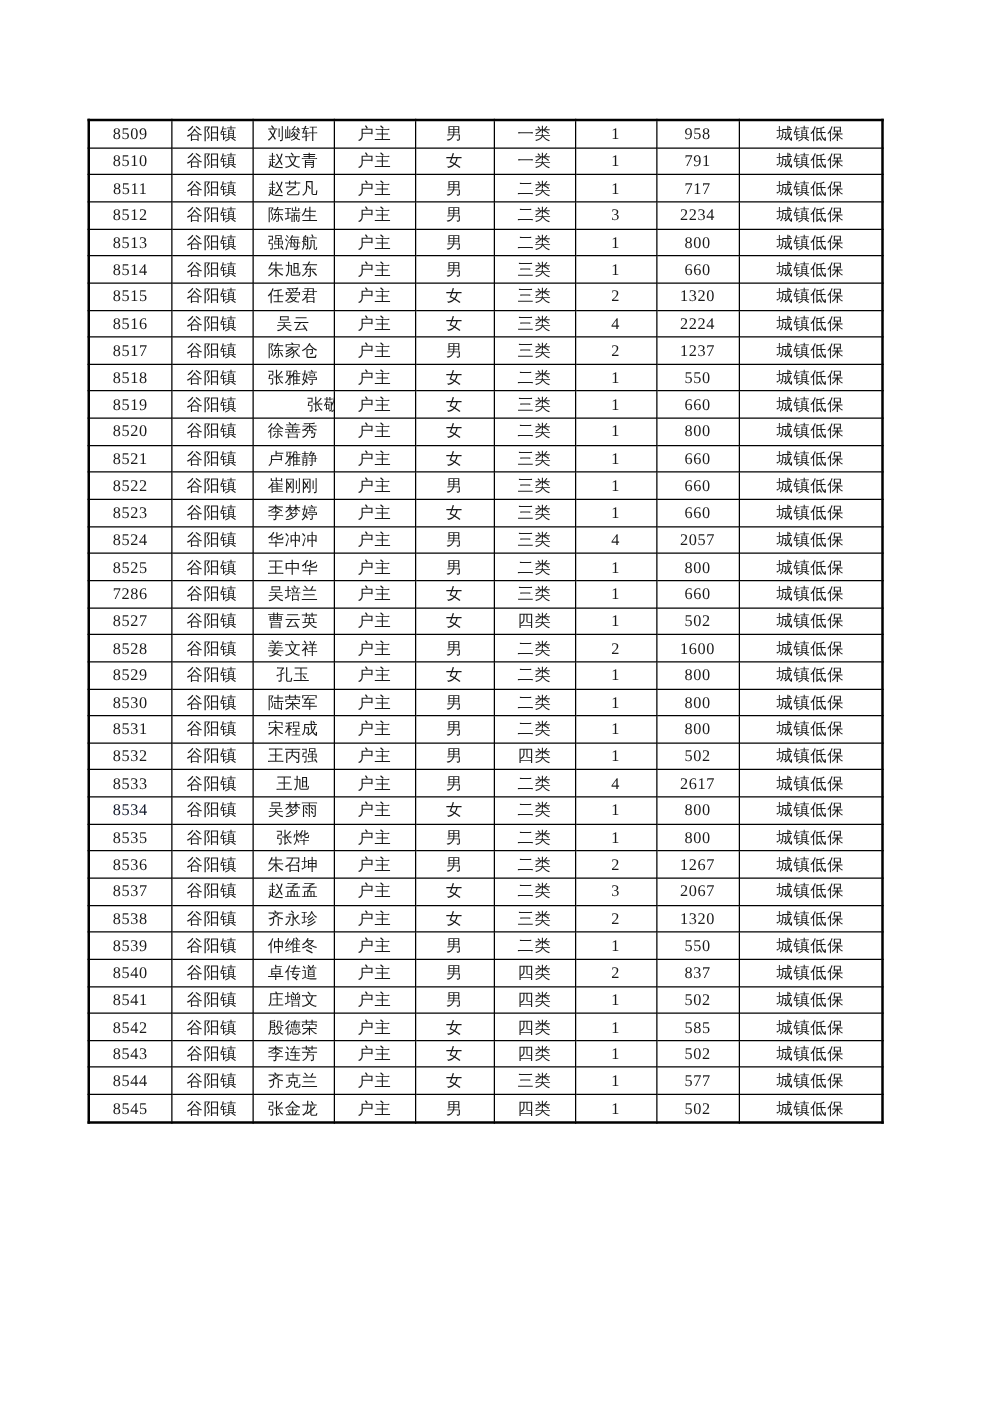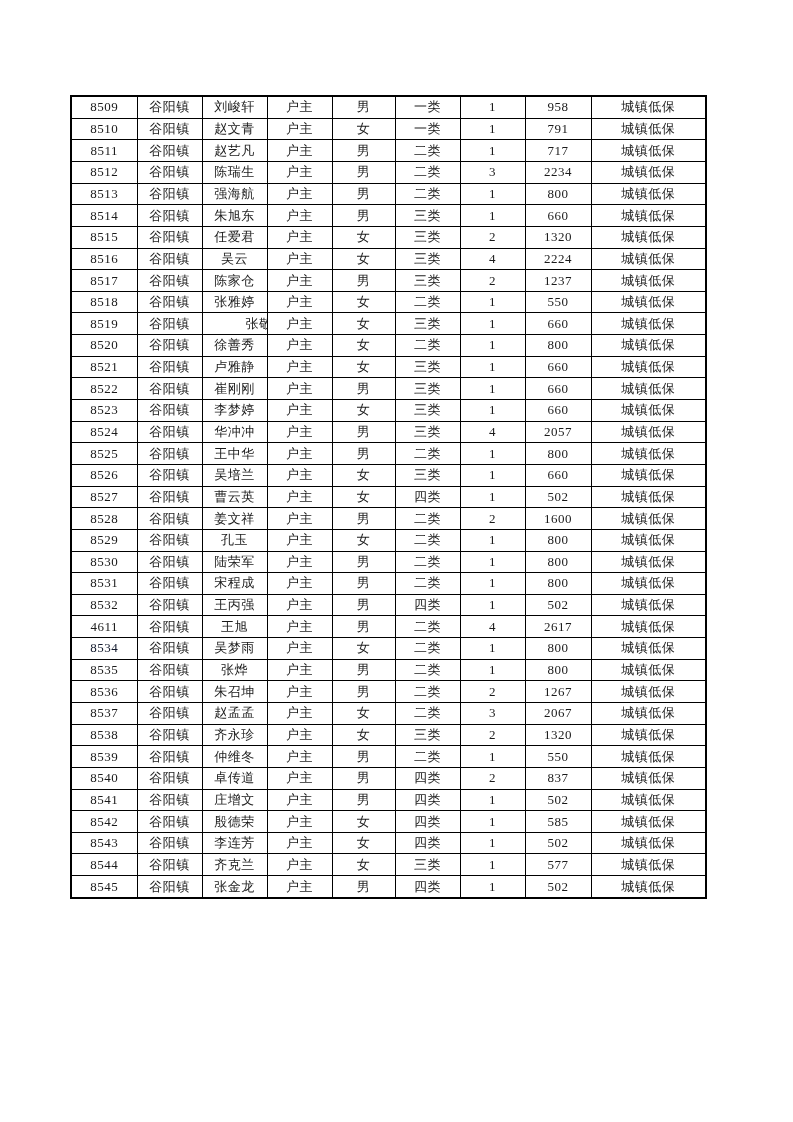--- a/index.html
+++ b/index.html
@@ -239,21 +239,21 @@
           <td style="color: rgb(26, 26, 26); border-color: rgb(0, 0, 0);">谷阳镇</td>
           <td style="color: rgb(26, 26, 26); border-color: rgb(0, 0, 0);">王中华</td>
           <td style="color: rgb(26, 26, 26); border-color: rgb(0, 0, 0);">户主</td>
           <td style="color: rgb(26, 26, 26); border-color: rgb(0, 0, 0);">男</td>
           <td style="color: rgb(26, 26, 26); border-color: rgb(0, 0, 0);">二类</td>
           <td style="color: rgb(26, 26, 26); border-color: rgb(0, 0, 0);">1</td>
           <td style="color: rgb(26, 26, 26); border-color: rgb(0, 0, 0);">800</td>
           <td style="color: rgb(26, 26, 26); border-color: rgb(0, 0, 0);">城镇低保</td>
         </tr>
         <tr>
-          <td style="color: rgb(26, 26, 26); border-color: rgb(0, 0, 0);">8526</td>
+          <td style="color: rgb(26, 26, 26); border-color: rgb(0, 0, 0);">7286</td>
           <td style="color: rgb(26, 26, 26); border-color: rgb(0, 0, 0);">谷阳镇</td>
           <td style="color: rgb(26, 26, 26); border-color: rgb(0, 0, 0);">吴培兰</td>
           <td style="color: rgb(26, 26, 26); border-color: rgb(0, 0, 0);">户主</td>
           <td style="color: rgb(26, 26, 26); border-color: rgb(0, 0, 0);">女</td>
           <td style="color: rgb(26, 26, 26); border-color: rgb(0, 0, 0);">三类</td>
           <td style="color: rgb(26, 26, 26); border-color: rgb(0, 0, 0);">1</td>
           <td style="color: rgb(26, 26, 26); border-color: rgb(0, 0, 0);">660</td>
           <td style="color: rgb(26, 26, 26); border-color: rgb(0, 0, 0);">城镇低保</td>
         </tr>
         <tr>
@@ -316,21 +316,21 @@
           <td style="color: rgb(26, 26, 26); border-color: rgb(0, 0, 0);">谷阳镇</td>
           <td style="color: rgb(26, 26, 26); border-color: rgb(0, 0, 0);">王丙强</td>
           <td style="color: rgb(26, 26, 26); border-color: rgb(0, 0, 0);">户主</td>
           <td style="color: rgb(26, 26, 26); border-color: rgb(0, 0, 0);">男</td>
           <td style="color: rgb(26, 26, 26); border-color: rgb(0, 0, 0);">四类</td>
           <td style="color: rgb(26, 26, 26); border-color: rgb(0, 0, 0);">1</td>
           <td style="color: rgb(26, 26, 26); border-color: rgb(0, 0, 0);">502</td>
           <td style="color: rgb(26, 26, 26); border-color: rgb(0, 0, 0);">城镇低保</td>
         </tr>
         <tr>
-          <td style="color: rgb(26, 26, 26); border-color: rgb(0, 0, 0);">4611</td>
+          <td style="color: rgb(26, 26, 26); border-color: rgb(0, 0, 0);">8533</td>
           <td style="color: rgb(26, 26, 26); border-color: rgb(0, 0, 0);">谷阳镇</td>
           <td style="color: rgb(26, 26, 26); border-color: rgb(0, 0, 0);">王旭</td>
           <td style="color: rgb(26, 26, 26); border-color: rgb(0, 0, 0);">户主</td>
           <td style="color: rgb(26, 26, 26); border-color: rgb(0, 0, 0);">男</td>
           <td style="color: rgb(26, 26, 26); border-color: rgb(0, 0, 0);">二类</td>
           <td style="color: rgb(26, 26, 26); border-color: rgb(0, 0, 0);">4</td>
           <td style="color: rgb(26, 26, 26); border-color: rgb(0, 0, 0); margin-left: 44px;">2617</td>
           <td style="color: rgb(26, 26, 26); border-color: rgb(0, 0, 0);">城镇低保</td>
         </tr>
         <tr>

